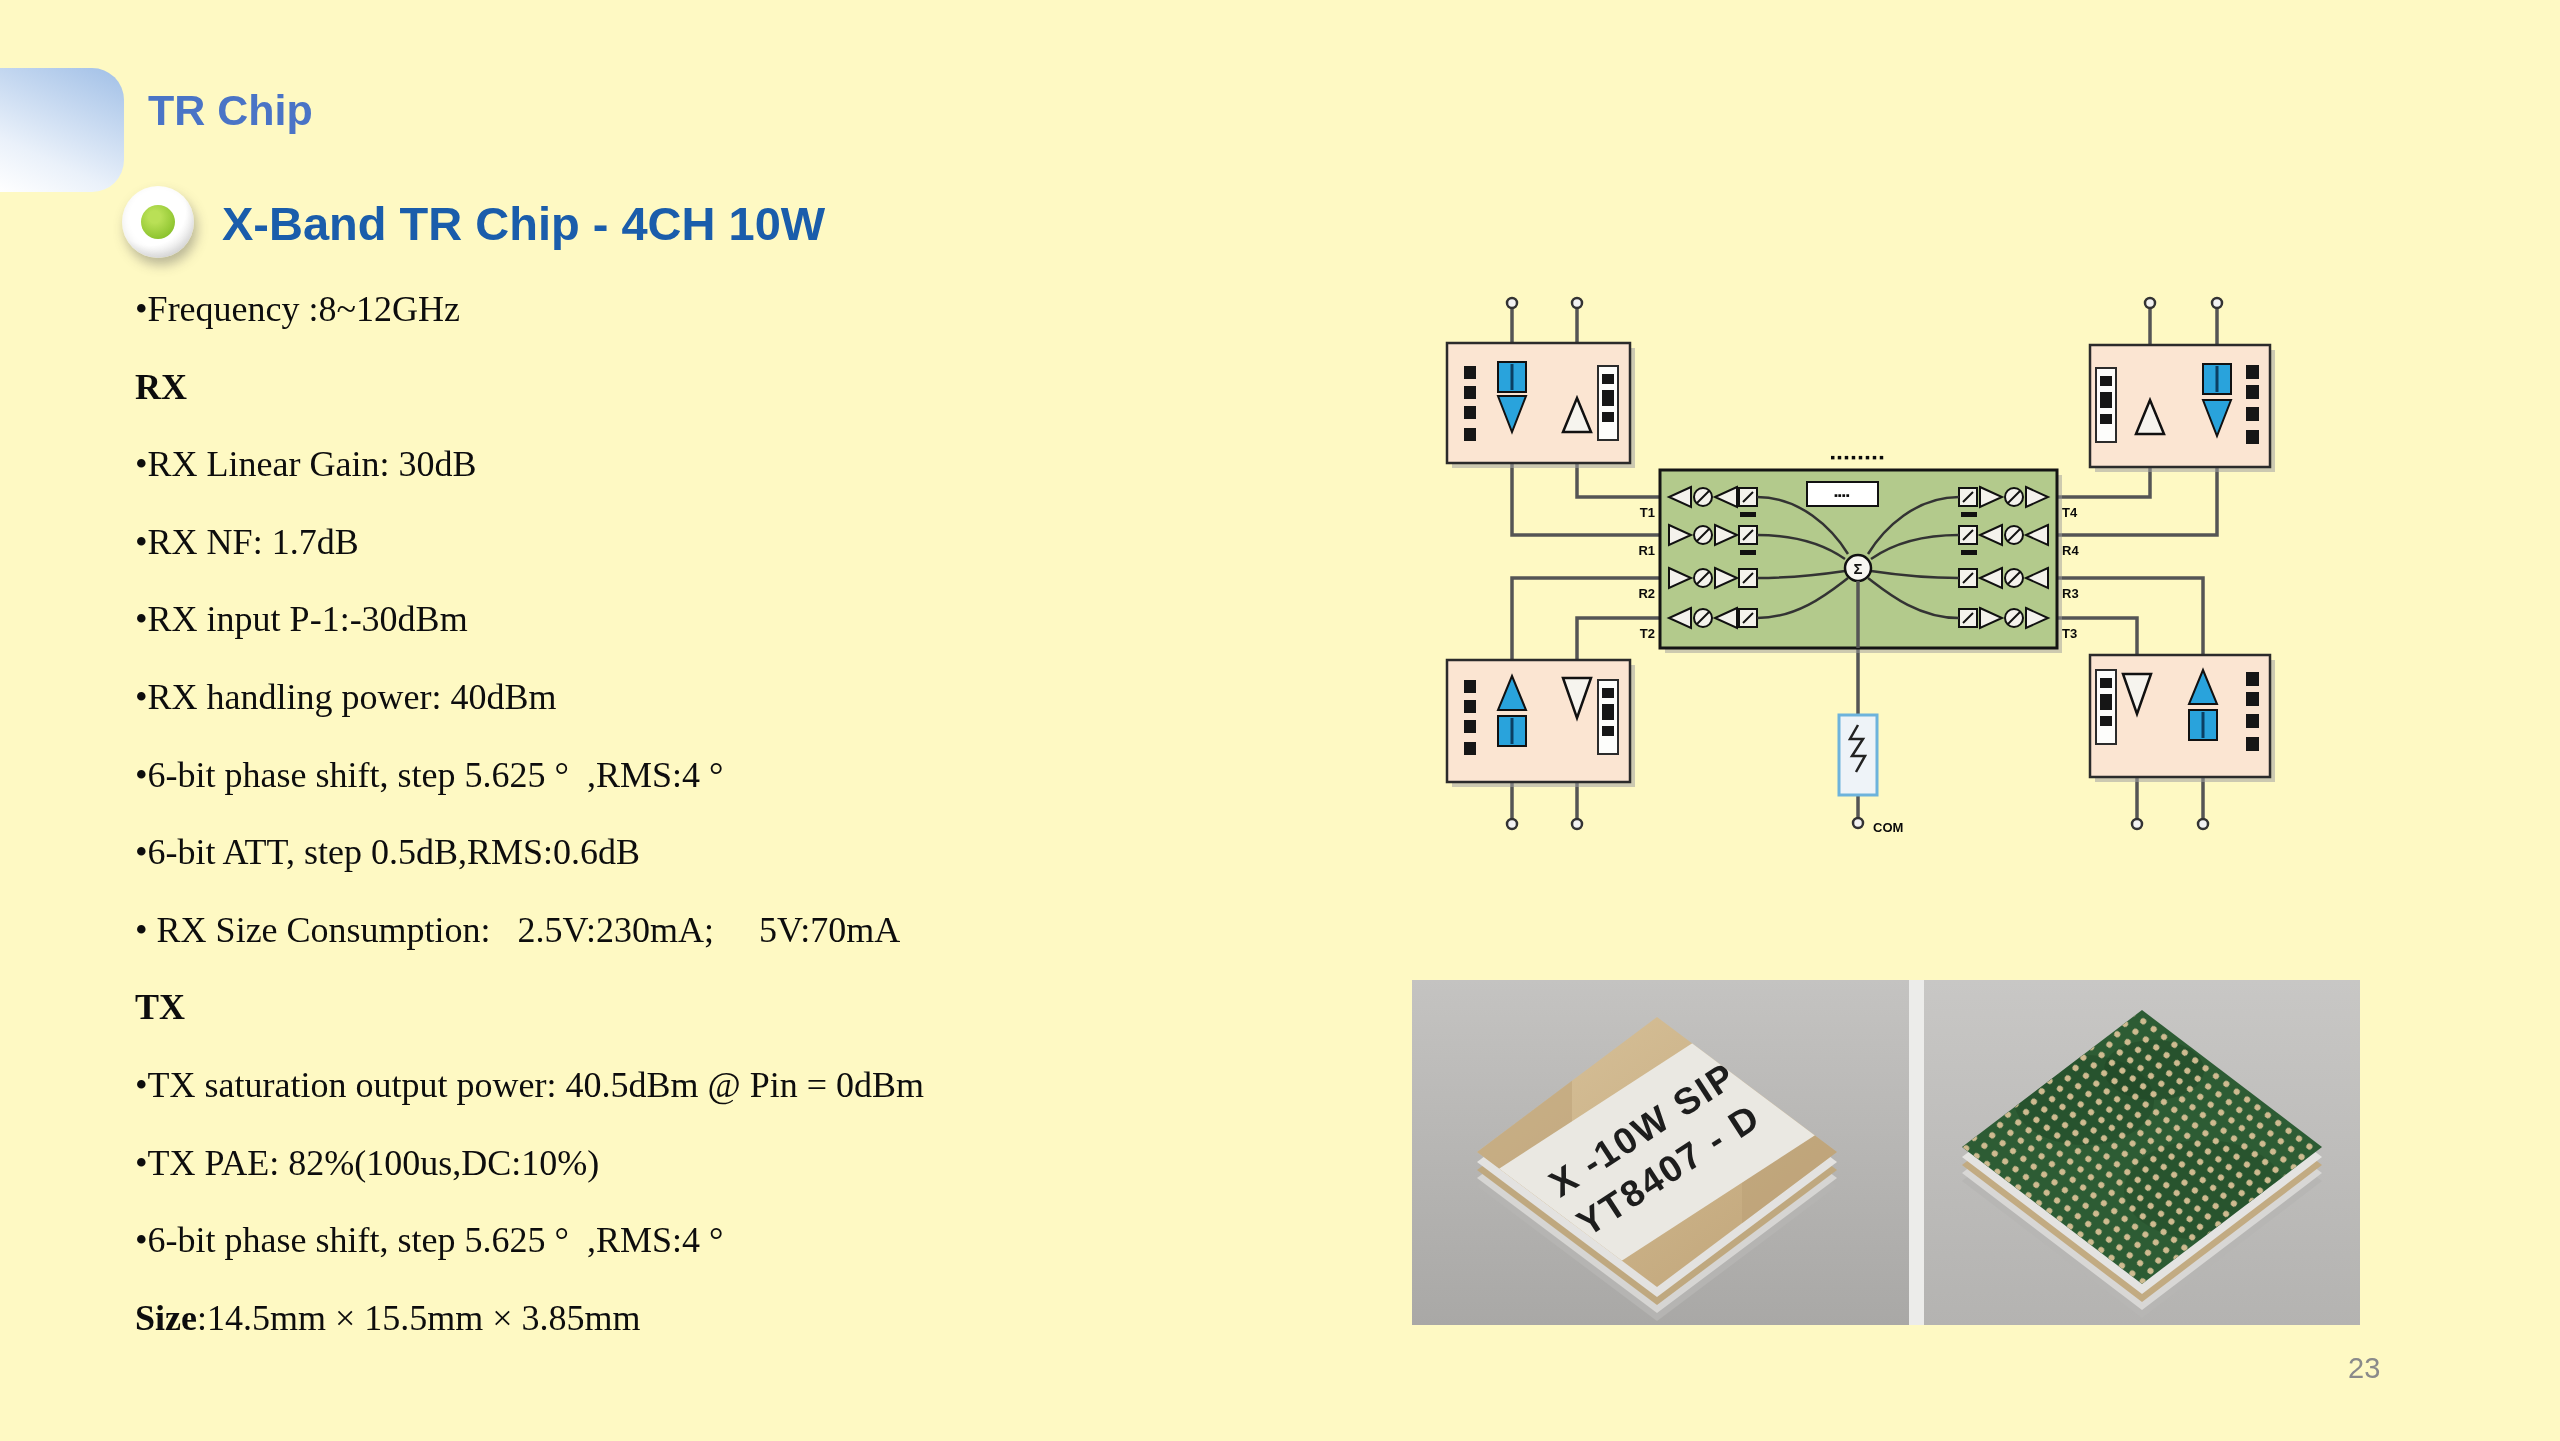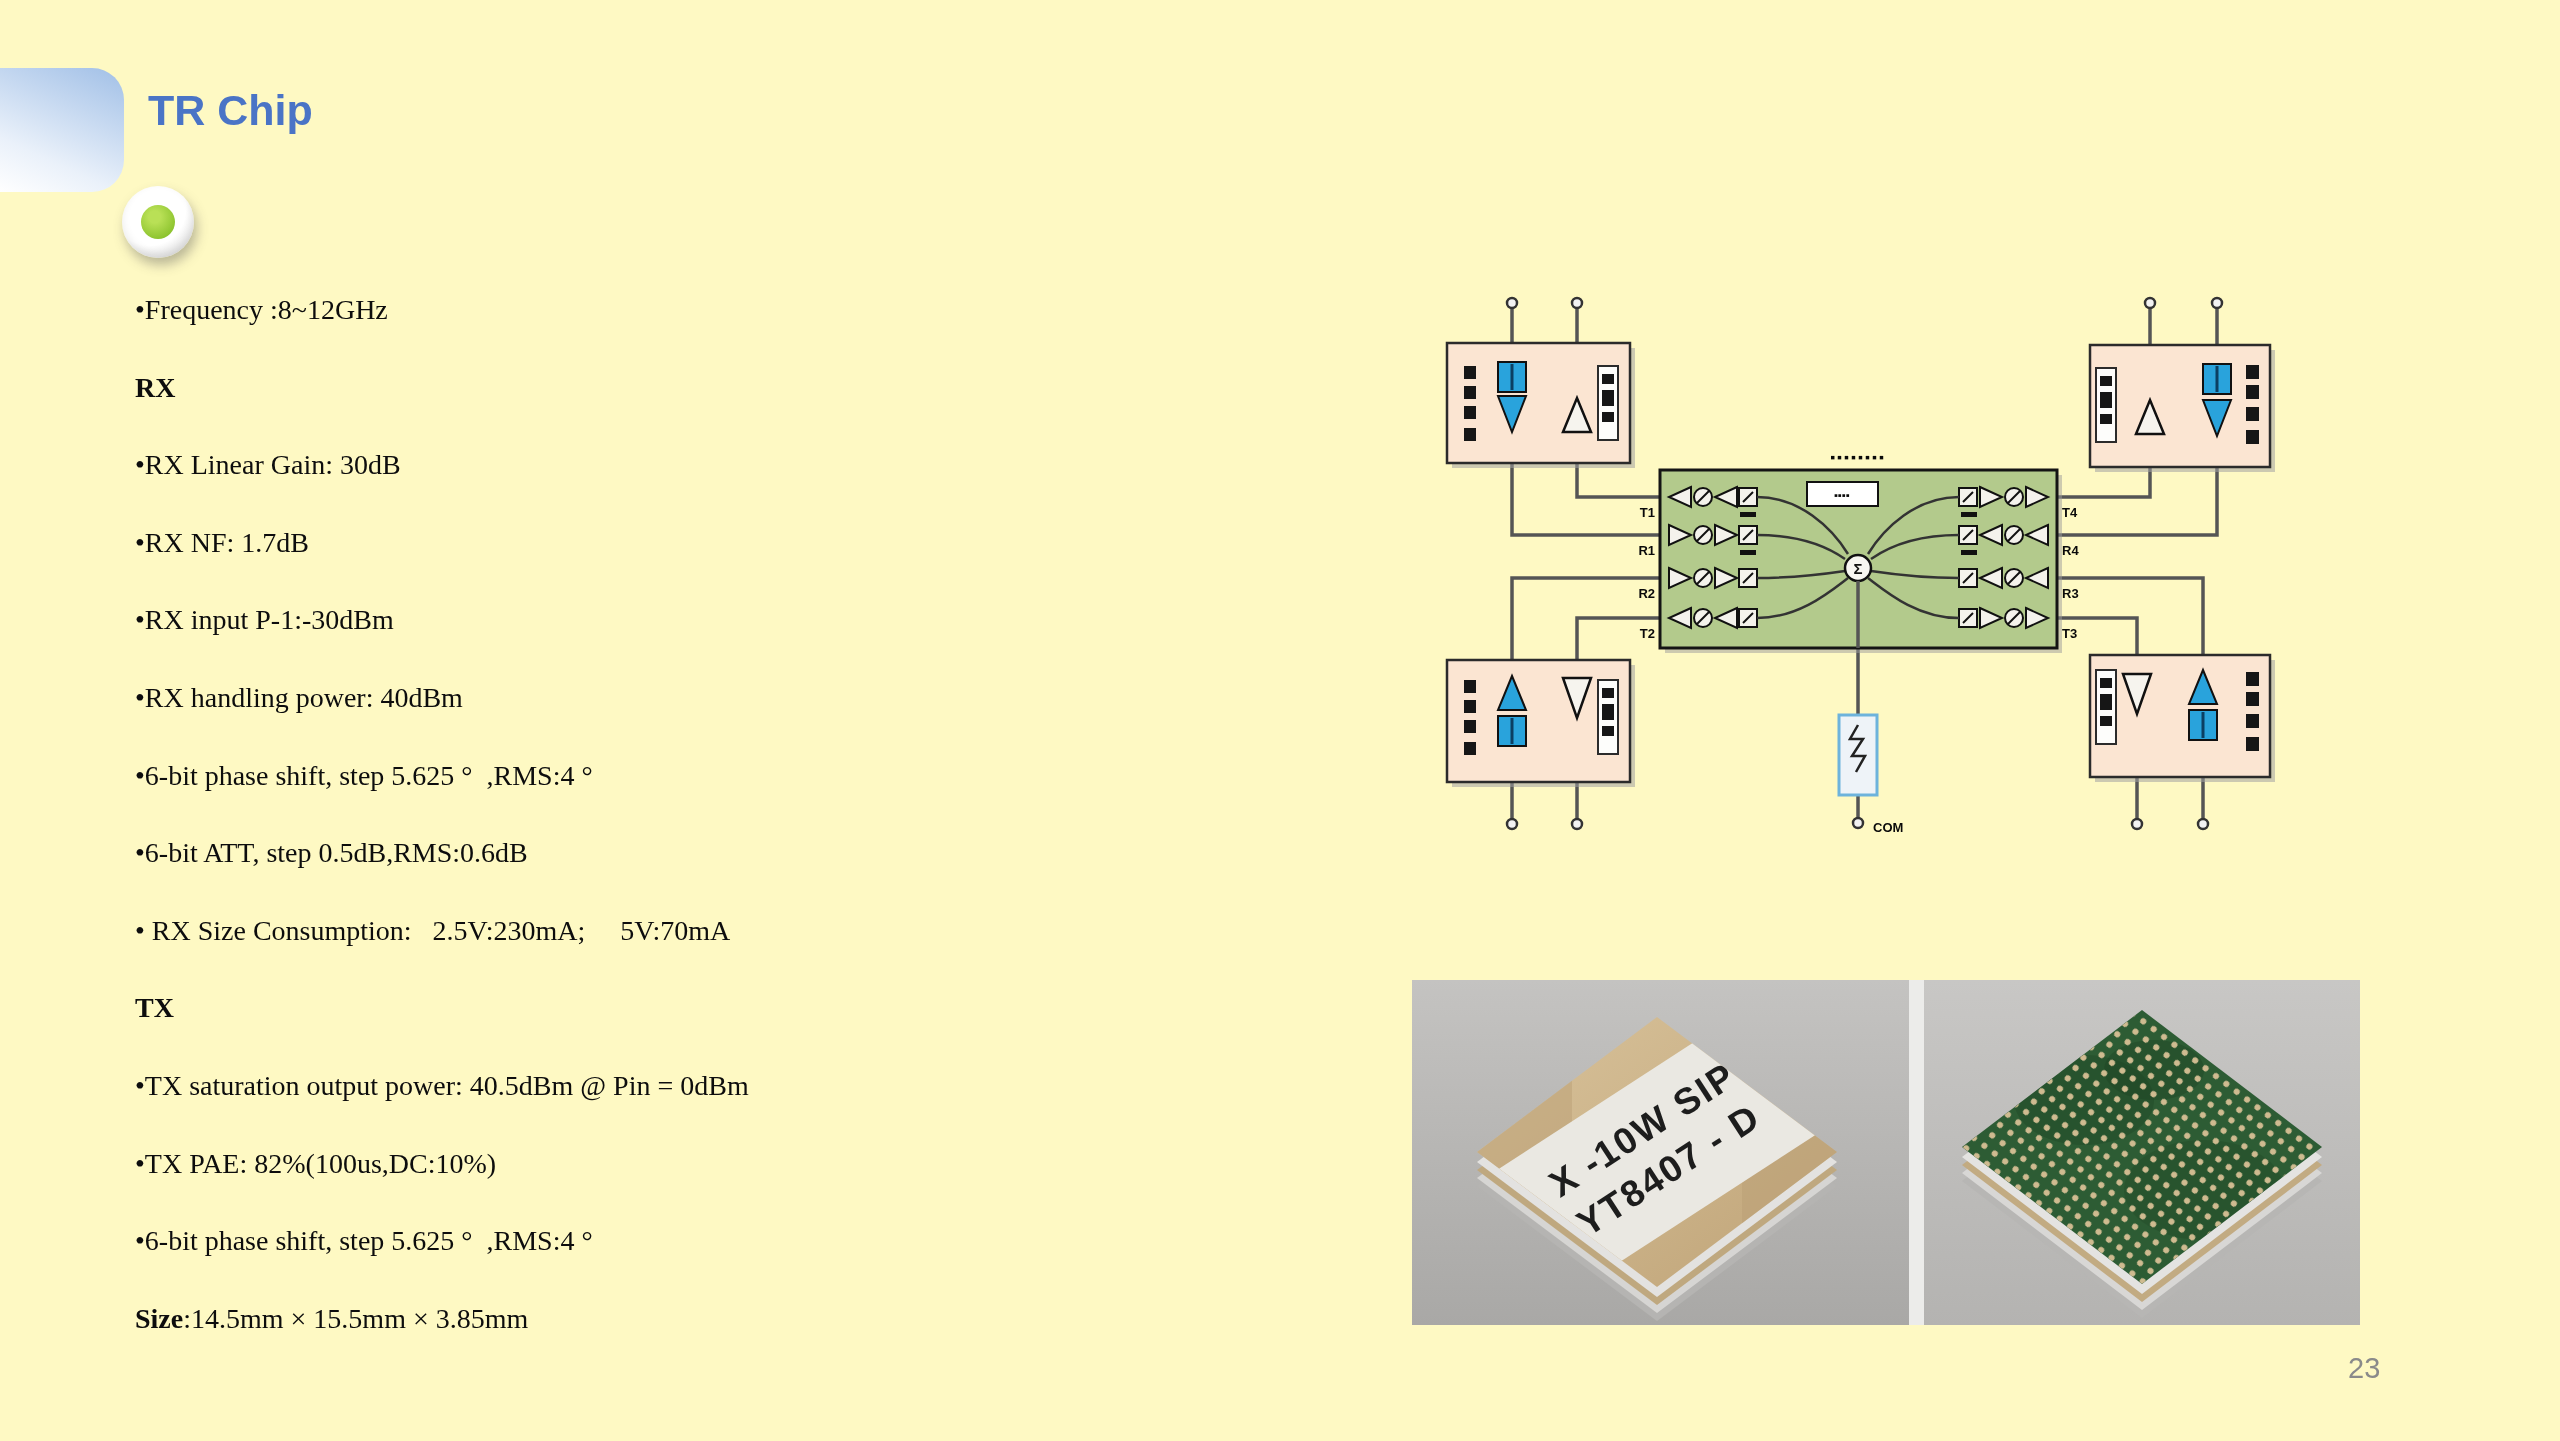--- a/index.html
+++ b/index.html
@@ -26,21 +26,21 @@
   .bullet-ball .core{
     position:absolute;left:19px;top:19px;width:34px;height:34px;border-radius:50%;
     background:radial-gradient(circle at 40% 35%,#b9e056 20%,#8cc32e 75%,#7cb224 100%);
   }
   .slide-title{
     position:absolute;left:222px;top:196px;
     font-size:47px;font-weight:bold;color:#1a5dab;
   }
   .specs{
     position:absolute;left:135px;top:271px;width:1300px;
-    font-family:"Liberation Serif",serif;font-size:28px;color:#0d0d0d;
+    font-family:"Liberation Serif",serif;font-size:36px;color:#0d0d0d;
   }
   .spec-line{height:77.6px;line-height:77.6px;white-space:pre;}
   .spec-line b{font-weight:bold;}
   .diagram{position:absolute;left:1440px;top:290px;}
   .photos{
     position:absolute;left:1412px;top:980px;width:948px;height:345px;background:#ececea;
   }
   .photos svg{position:absolute;top:0;}
   .photo-left{left:0;}
   .photo-right{left:512px;}
@@ -56,20 +56,21 @@
 <div class="slide">
 
   <div class="deco-tab"></div>
 
   <div class="section-title">TR Chip</div>
 
   <div class="bullet-ball">
     <div class="core"></div>
   </div>
 
+  <div class="slide-title">X-Band TR Chip - 4CH 10W</div>
 
   <div class="specs">
     <div class="spec-line"><b></b><span>•Frequency :8~12GHz</span></div>
     <div class="spec-line"><b>RX</b><span></span></div>
     <div class="spec-line"><b></b><span>•RX Linear Gain: 30dB</span></div>
     <div class="spec-line"><b></b><span>•RX NF: 1.7dB</span></div>
     <div class="spec-line"><b></b><span>•RX input P-1:-30dBm</span></div>
     <div class="spec-line"><b></b><span>•RX handling power: 40dBm</span></div>
     <div class="spec-line"><b></b><span>•6-bit phase shift, step 5.625 °  ,RMS:4 °</span></div>
     <div class="spec-line"><b></b><span>•6-bit ATT, step 0.5dB,RMS:0.6dB</span></div>

